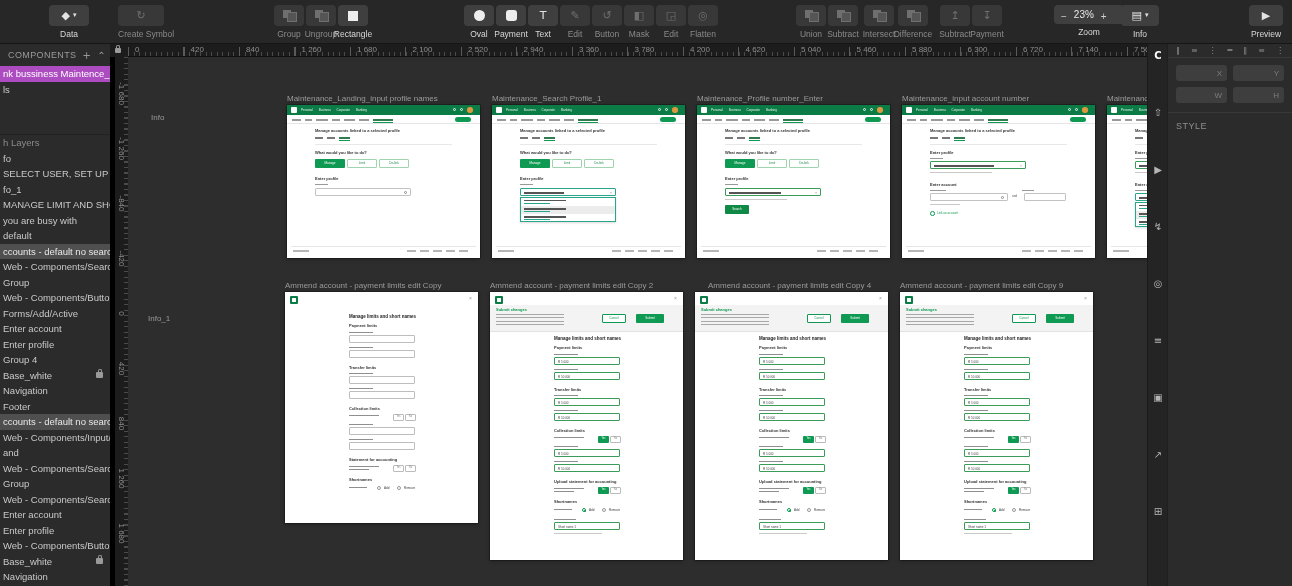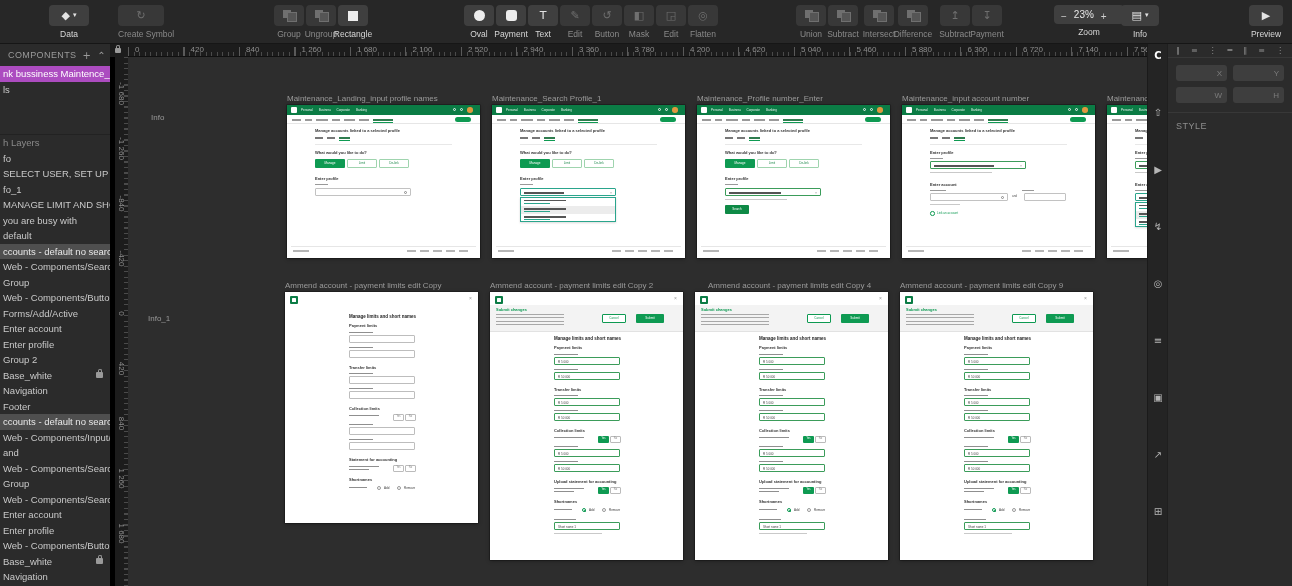--- a/index.html
+++ b/index.html
@@ -334,21 +334,21 @@
         <div class="sb-row">
           <span>Forms/Add/Active</span>
         </div>
         <div class="sb-row">
           <span>Enter account</span>
         </div>
         <div class="sb-row">
           <span>Enter profile</span>
         </div>
         <div class="sb-row">
-          <span>Group 2</span>
+          <span>Group 4</span>
         </div>
         <div class="sb-row">
           <span>Base_white</span>
           <span class="sp"></span>
           <span class="locksm"></span>
         </div>
         <div class="sb-row">
           <span>Navigation</span>
         </div>
         <div class="sb-row">

